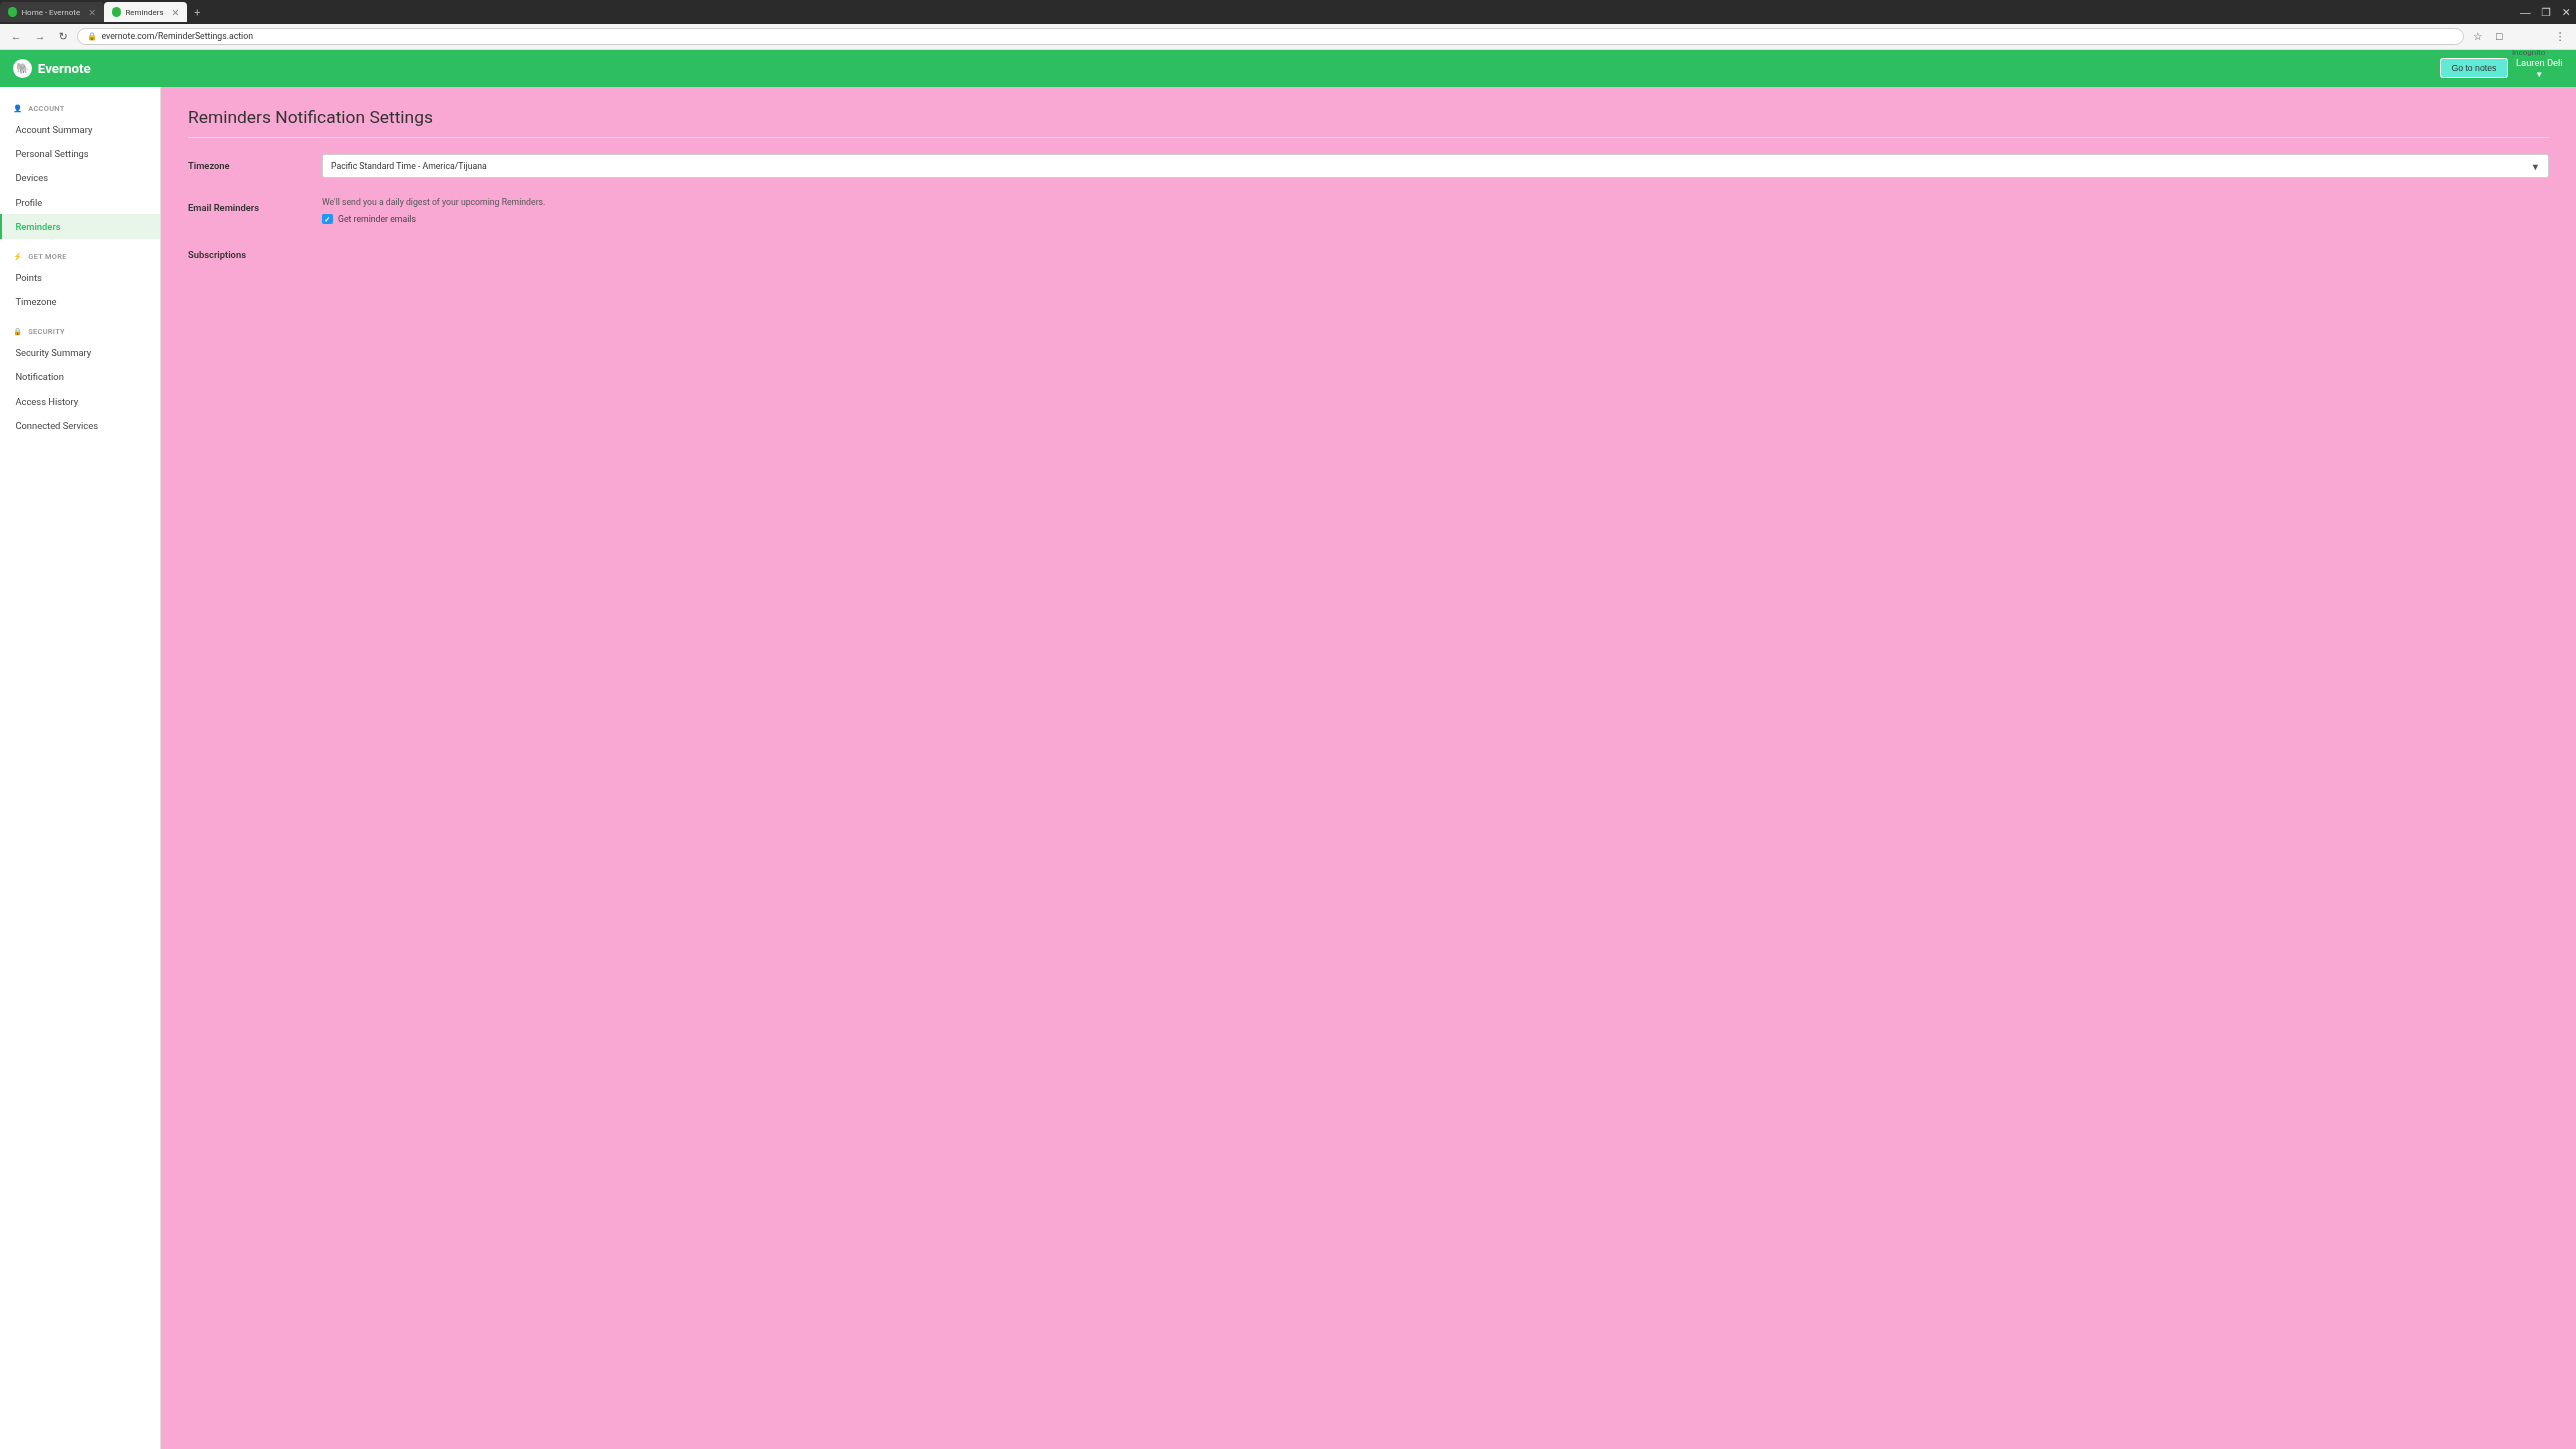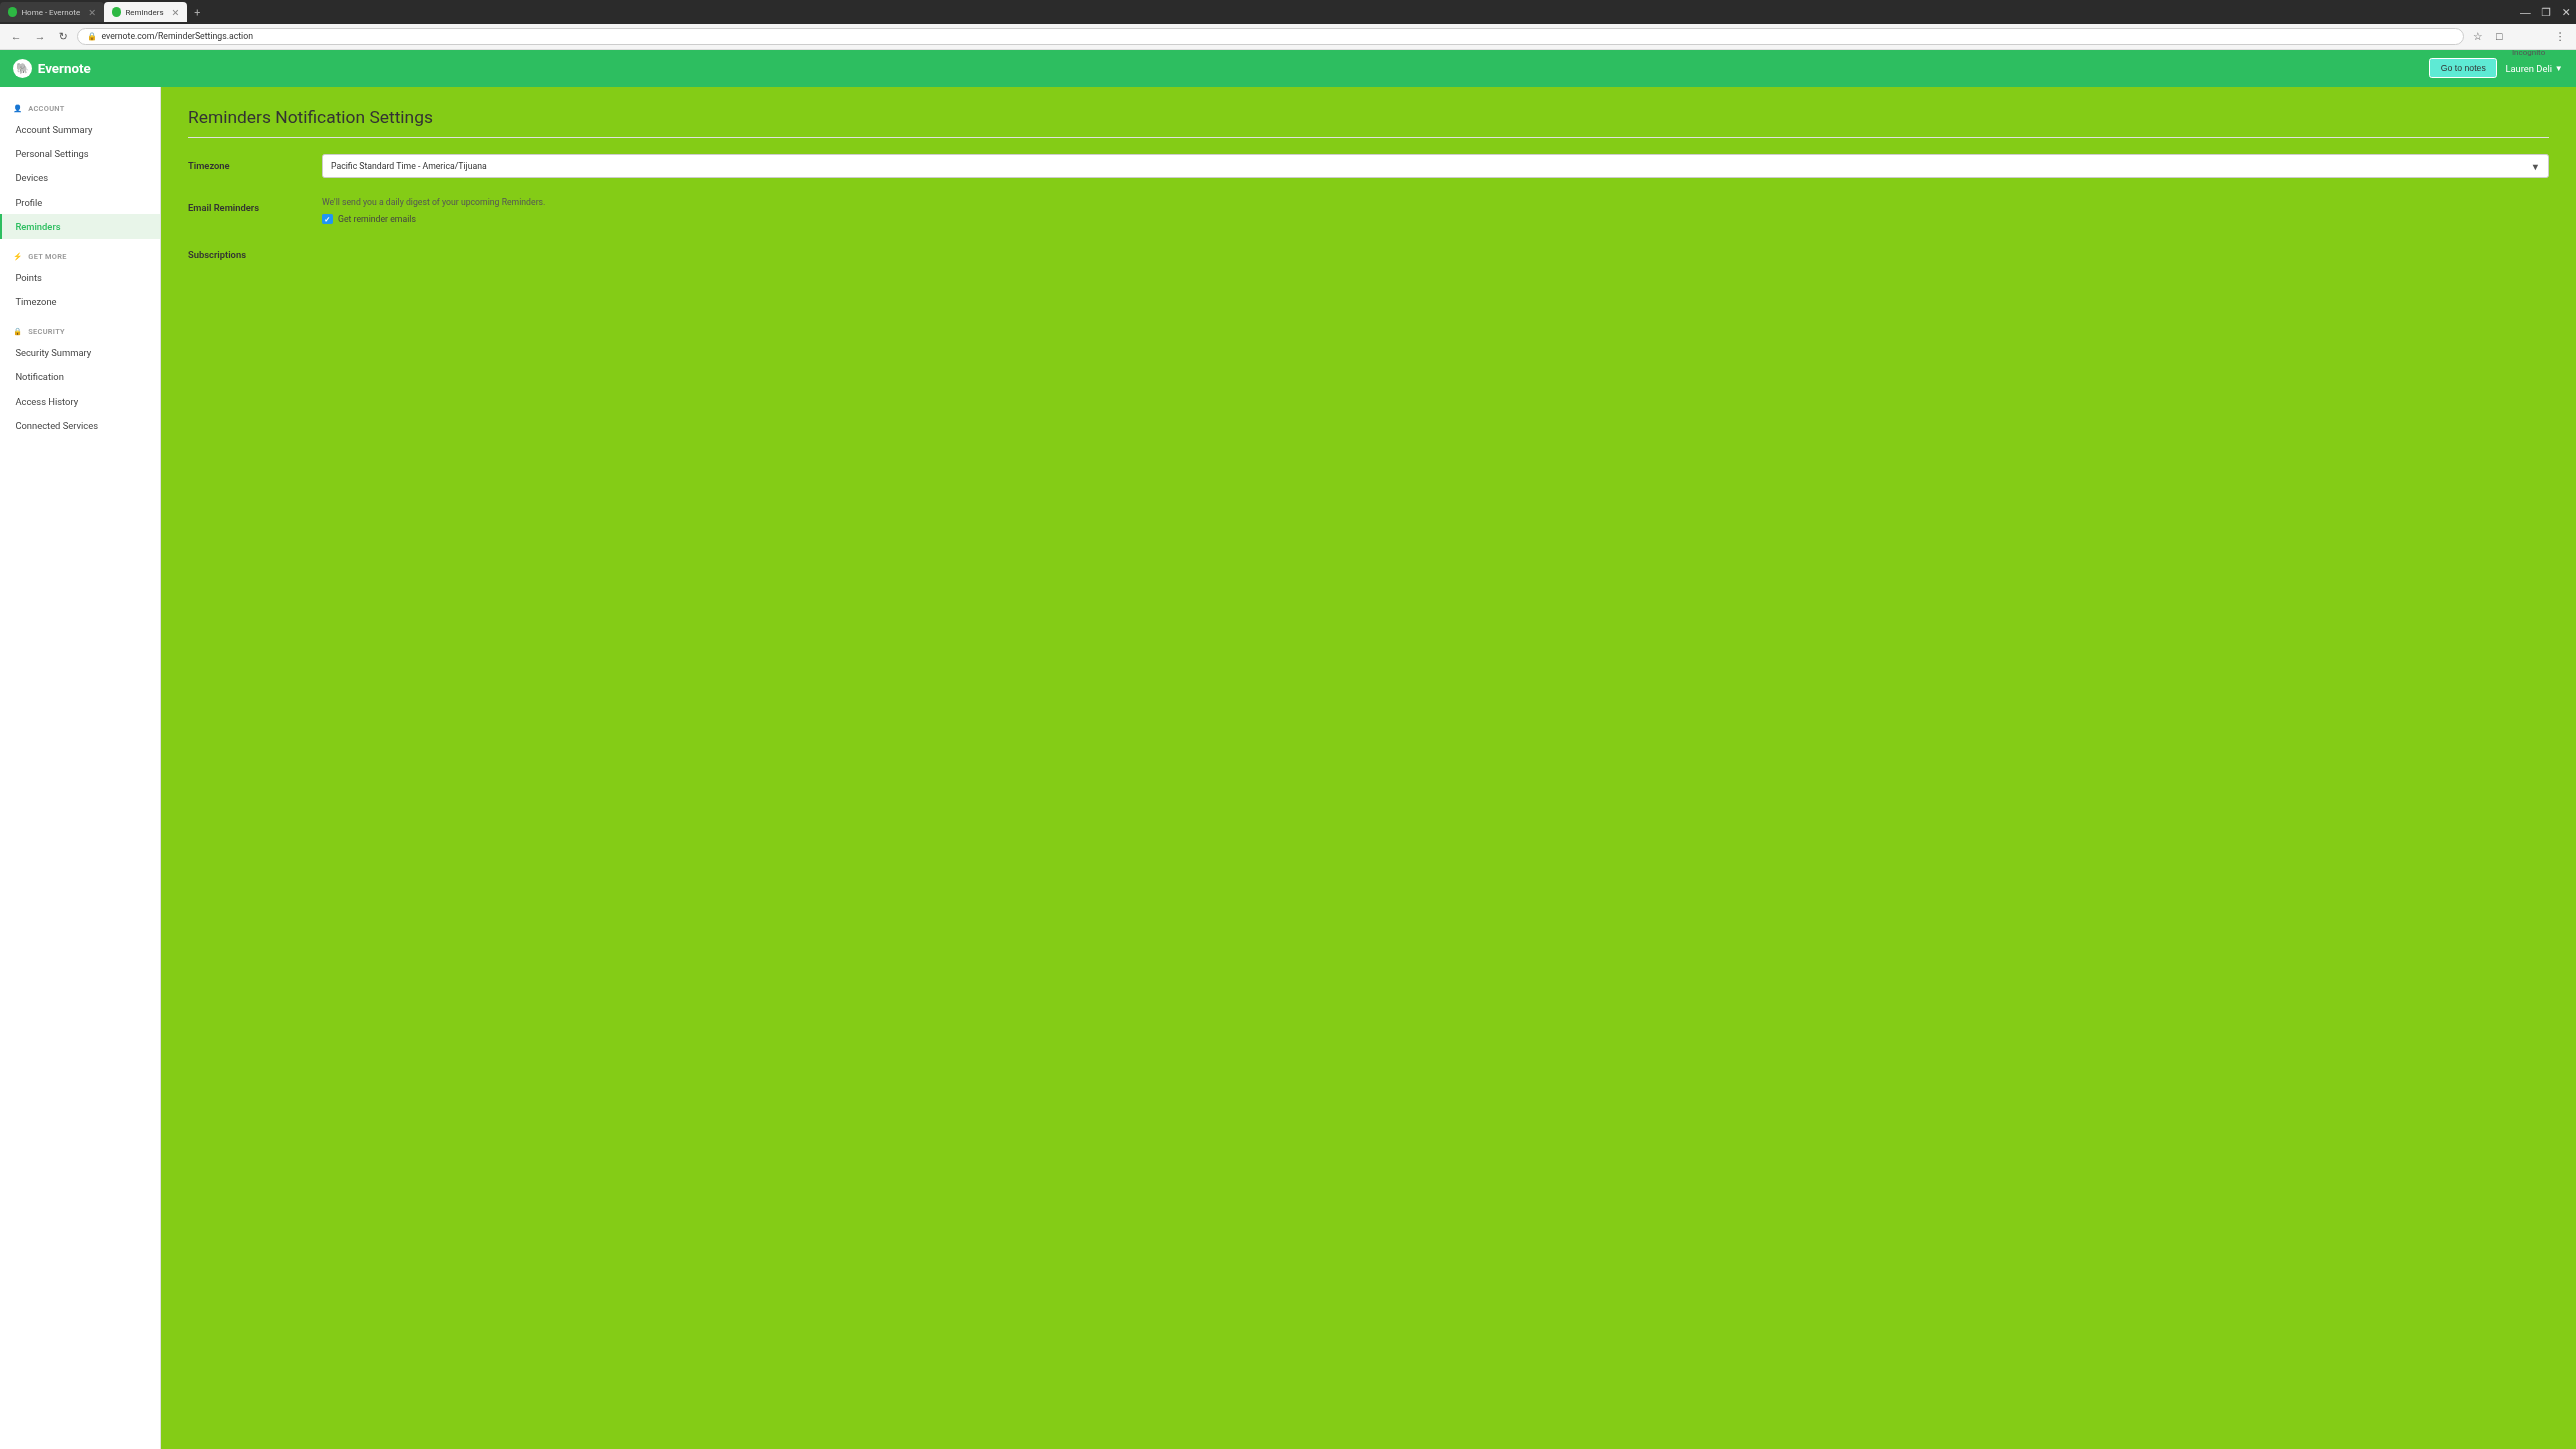--- a/index.html
+++ b/index.html
@@ -14,35 +14,35 @@
     .address-bar { flex: 1; background: white; border: 0.7px solid #ccc; border-radius: 10.7px; padding: 2.7px 9.4px; font-size: 8.7px; color: #333; display: flex; align-items: center; }
     .address-bar-icon { color: #666; margin-right: 4px; font-size: 8px; }
     .nav-action-btn { background: none; border: none; cursor: pointer; color: #555; font-size: 10.7px; padding: 1.3px 4px; }
 
     
     .en-header { background: #2dbe60; display: flex; align-items: center; padding: 0 13.4px; height: 37px; }
     .en-logo { display: flex; align-items: center; gap: 5.4px; color: white; font-size: 13.4px; font-weight: bold; }
     .en-logo-icon { width: 19px; height: 19px; background: white; border-radius: 50%; display: flex; align-items: center; justify-content: center; color: #2dbe60; font-weight: bold; font-size: 10.7px; }
     .en-header-actions { margin-left: auto; display: flex; align-items: center; gap: 8px; }
     .en-goto-notes-btn { background: #5eead4; color: #333; border: 1px solid white; border-radius: 2.7px; padding: 4px 10.7px; font-size: 8.7px; cursor: pointer; font-weight: 500; }
-    .en-user { color: white; font-size: 9.4px; display: flex; align-items: center; gap: 2.7px; cursor: pointer; }
+    .en-user { color: white; font-size: 9.4px; display: flex; align-items: center; gap: 2.7px; cursor: pointer; flex-direction: column; }
     .en-user-chevron { font-size: 8px; }
 
     
     .app-layout { display: flex; min-height: calc(100vh - 87px); }
 
     
     .sidebar { width: 161px; background: white; border-right: 0.7px solid #e0e0e0; flex-shrink: 0; padding: 10.7px 0; }
     .sidebar-section-header { display: flex; align-items: center; gap: 5.4px; padding: 6.7px 13.4px 4px 13.4px; color: #999; font-size: 7.4px; font-weight: 600; text-transform: uppercase; letter-spacing: 0.3px; }
     .sidebar-item { padding: 6.7px 13.4px; color: #444; font-size: 9.4px; cursor: pointer; display: block; text-decoration: none; border-left: 2px solid transparent; }
     .sidebar-item.active { background: #e8f5e9; color: #2dbe60; border-left: 2px solid #2dbe60; font-weight: 500; }
     .sidebar-divider { margin: 6.7px 0; }
 
     
-    .main-content { flex: 1; padding: 20px 27px; background: #84cc16; }
+    .main-content { flex: 1; padding: 20px 27px; background: #f9a8d4; }
     .page-title { font-size: 17.4px; color: #333; font-weight: 400; margin-bottom: 4px; }
     .page-title-divider { border: none; border-top: 0.7px solid #e0e0e0; margin: 10.7px 0 16px 0; }
 
     
     .settings-row { display: flex; align-items: flex-start; margin-bottom: 19px; }
     .settings-label { width: 134px; font-size: 9.4px; font-weight: 600; color: #333; padding-top: 5.4px; flex-shrink: 0; }
     .settings-control { flex: 1; }
 
     
     .timezone-select { display: flex; align-items: center; background: white; border: 0.7px solid #ccc; border-radius: 2.7px; padding: 5.4px 8px; min-width: 228px; cursor: pointer; justify-content: space-between; }

